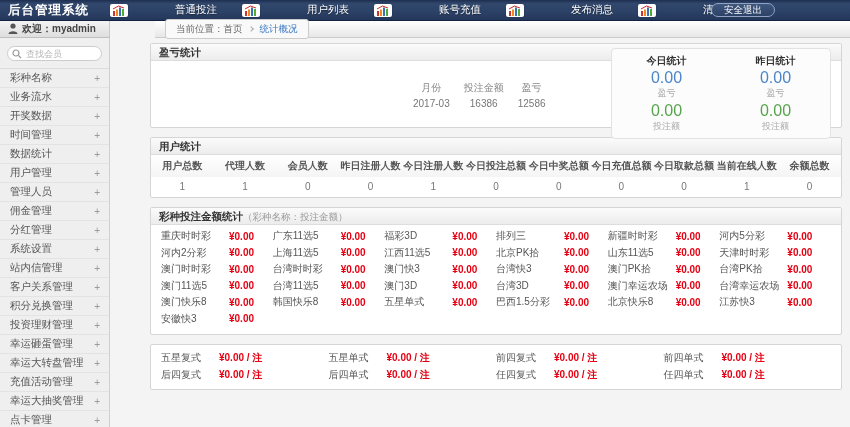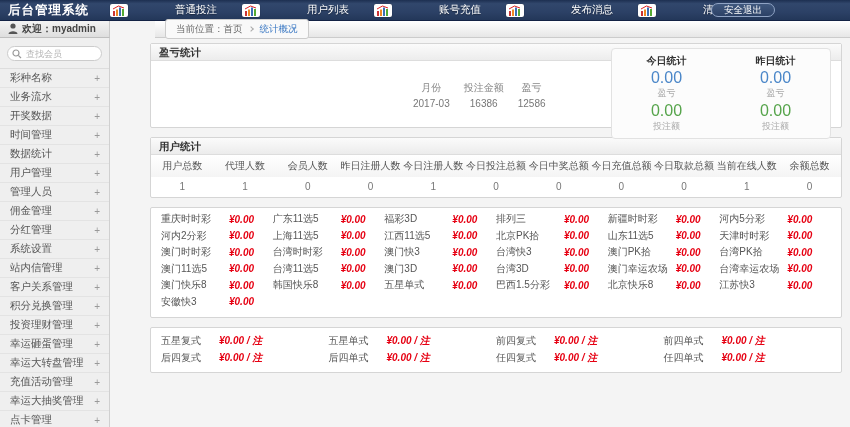--- a/index.html
+++ b/index.html
@@ -101,28 +101,28 @@
     margin-left:auto; margin-right:2px; display:flex; width:220px;
     justify-content:space-around; text-align:center; padding:5px 0 3px;
     border:1px solid #e2e2e2; border-radius:4px; background:#fcfcfc;
   }
   .stat-title { font-weight:bold; font-size:10px; color:#333; margin-bottom:1px; }
   .stat-num { font-size:16px; font-weight:normal; }
   .stat-num.b { color:#4a86c8; } .stat-num.g { color:#56a44b; }
   .stat-lab { color:#aaa; font-size:9px; margin:0 0 2px; }
   
   .usertab { width:100%; border-collapse:collapse; font-size:10px; text-align:center; table-layout:fixed; }
-  .usertab th { font-weight:normal; color:#555; padding:4px 0; background:linear-gradient(#ffffff,#f4f4f4); }
+  .usertab th { font-weight:bold; color:#555; padding:4px 0; background:linear-gradient(#ffffff,#f4f4f4); }
   .usertab td { color:#777; padding:4px 0 5px; }
   
   .lotgrid { display:grid; grid-template-columns:repeat(6,1fr); padding:3px 10px 7px; }
   .lotcell { display:flex; align-items:center; height:16.5px; }
   .lotname { width:68px; color:#555; font-size:10px; white-space:nowrap; }
   .lotval { font-size:10px; font-weight:bold; }
-  .t-red { color:#e60012;font-style:italic; }
+  .t-red { color:#e60012; }
   
   .playgrid { display:grid; grid-template-columns:repeat(4,1fr); padding:4px 10px 6px; }
   .playcell { display:flex; align-items:center; height:17px; }
   .playname { width:58px; color:#555; font-size:10px; white-space:nowrap; }
 </style>
 </head>
 <body>
 
 <div class="app">
 
@@ -405,20 +405,23 @@
                 <td>0</td>
                 <td>0</td>
                 <td>1</td>
                 <td>0</td>
               </tr>
           </tbody>
         </table>
       </section>
 
       <section class="panel">
+        <div class="panel-h">
+          <span class="panel-title">彩种投注金额统计</span><span class="panel-sub">（彩种名称：投注金额）</span>
+        </div>
         <div class="lotgrid">
 
             <div class="lotcell">
               <span class="lotname">重庆时时彩</span>
               <span class="lotval t-red">¥0.00</span>
             </div>
 
             <div class="lotcell">
               <span class="lotname">广东11选5</span>
               <span class="lotval t-red">¥0.00</span>

